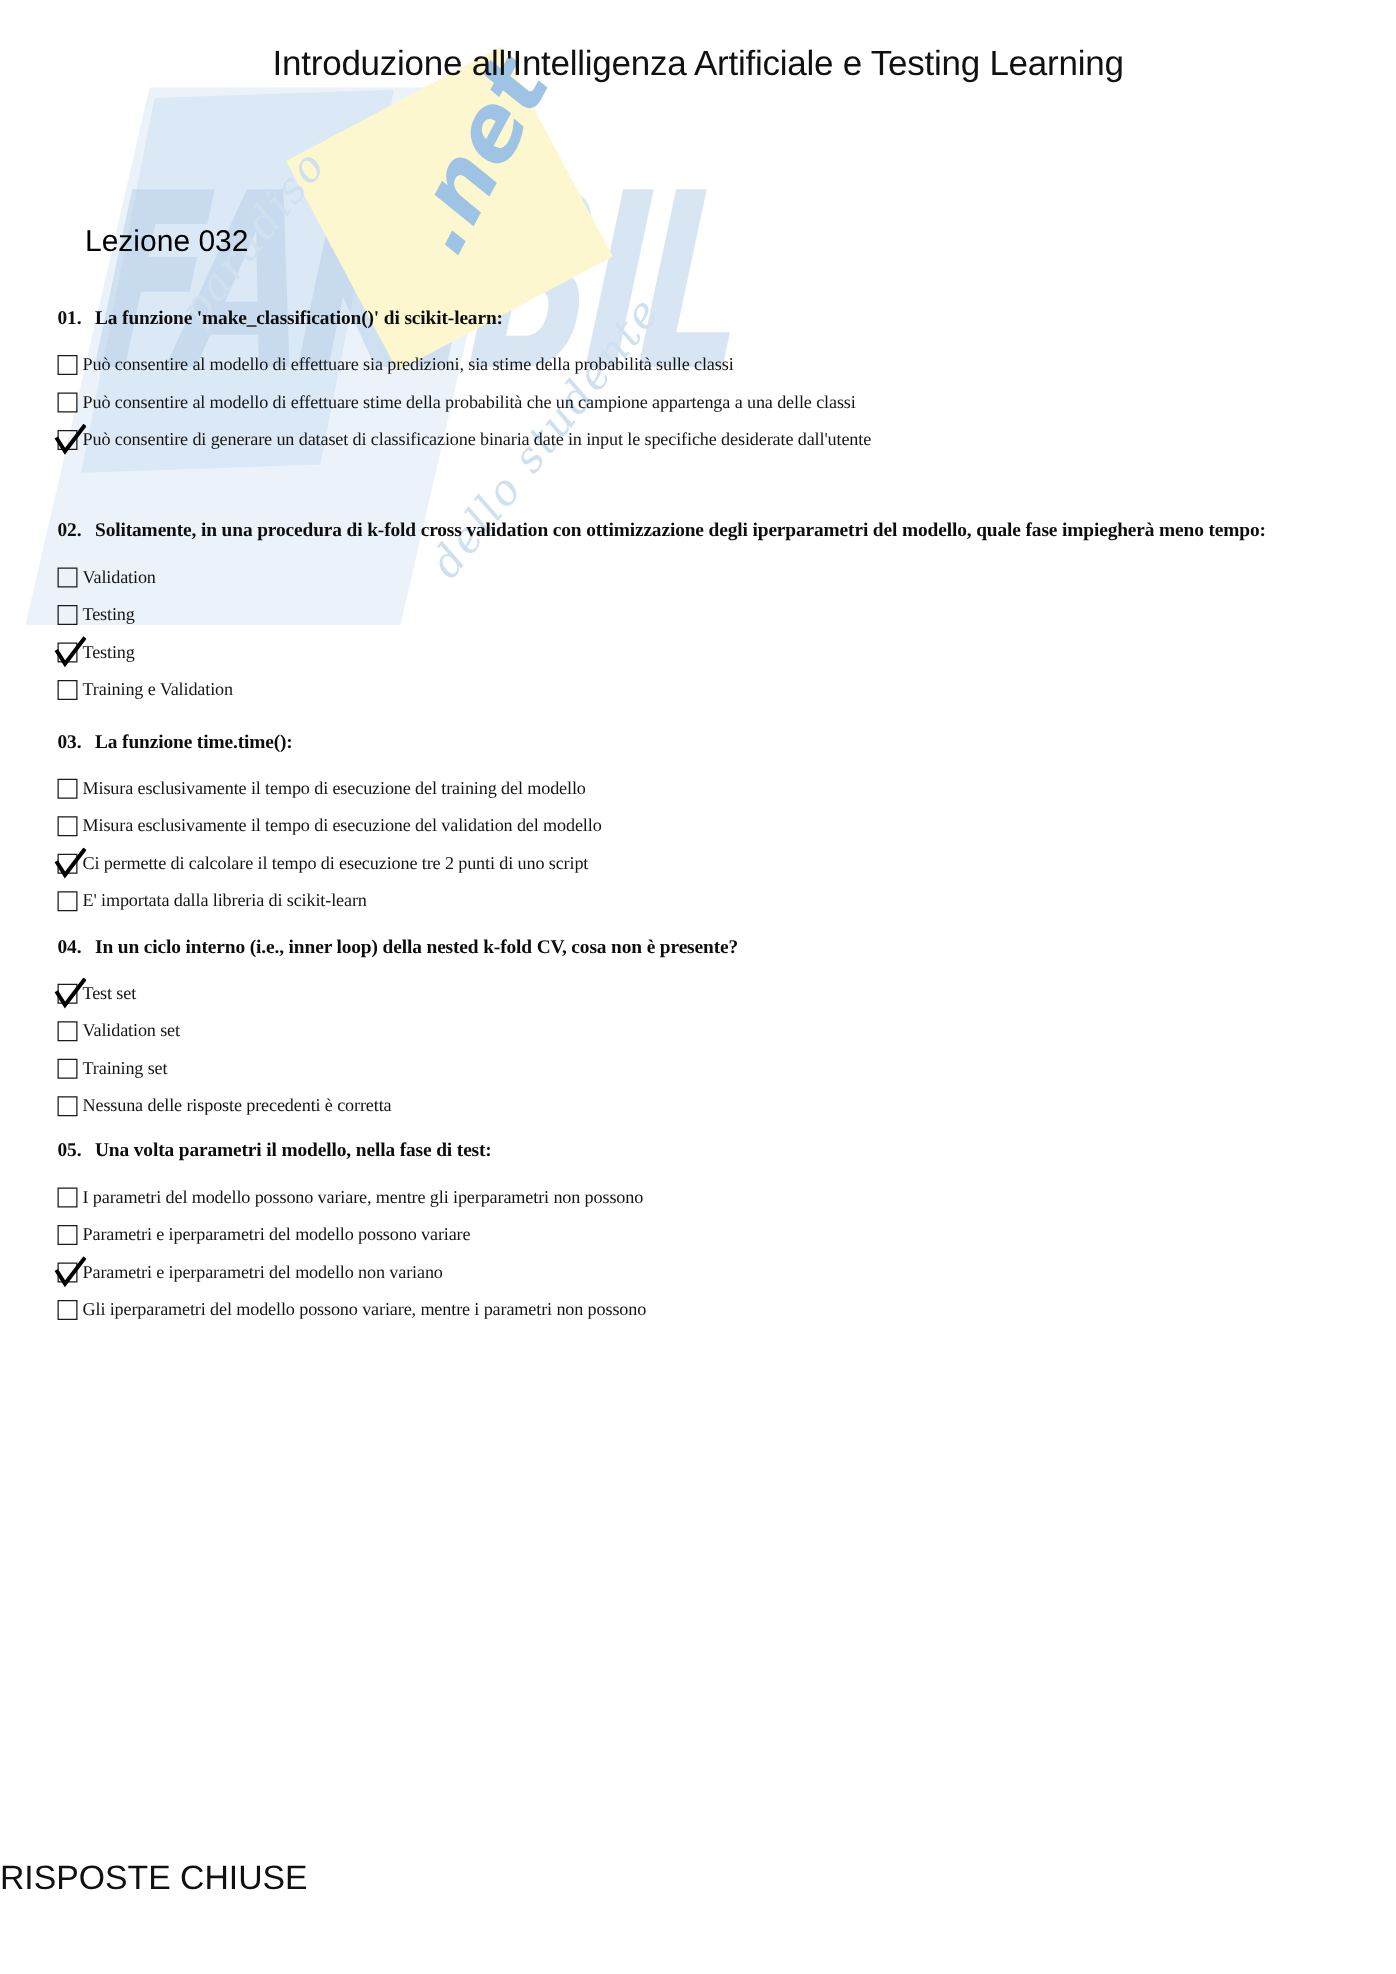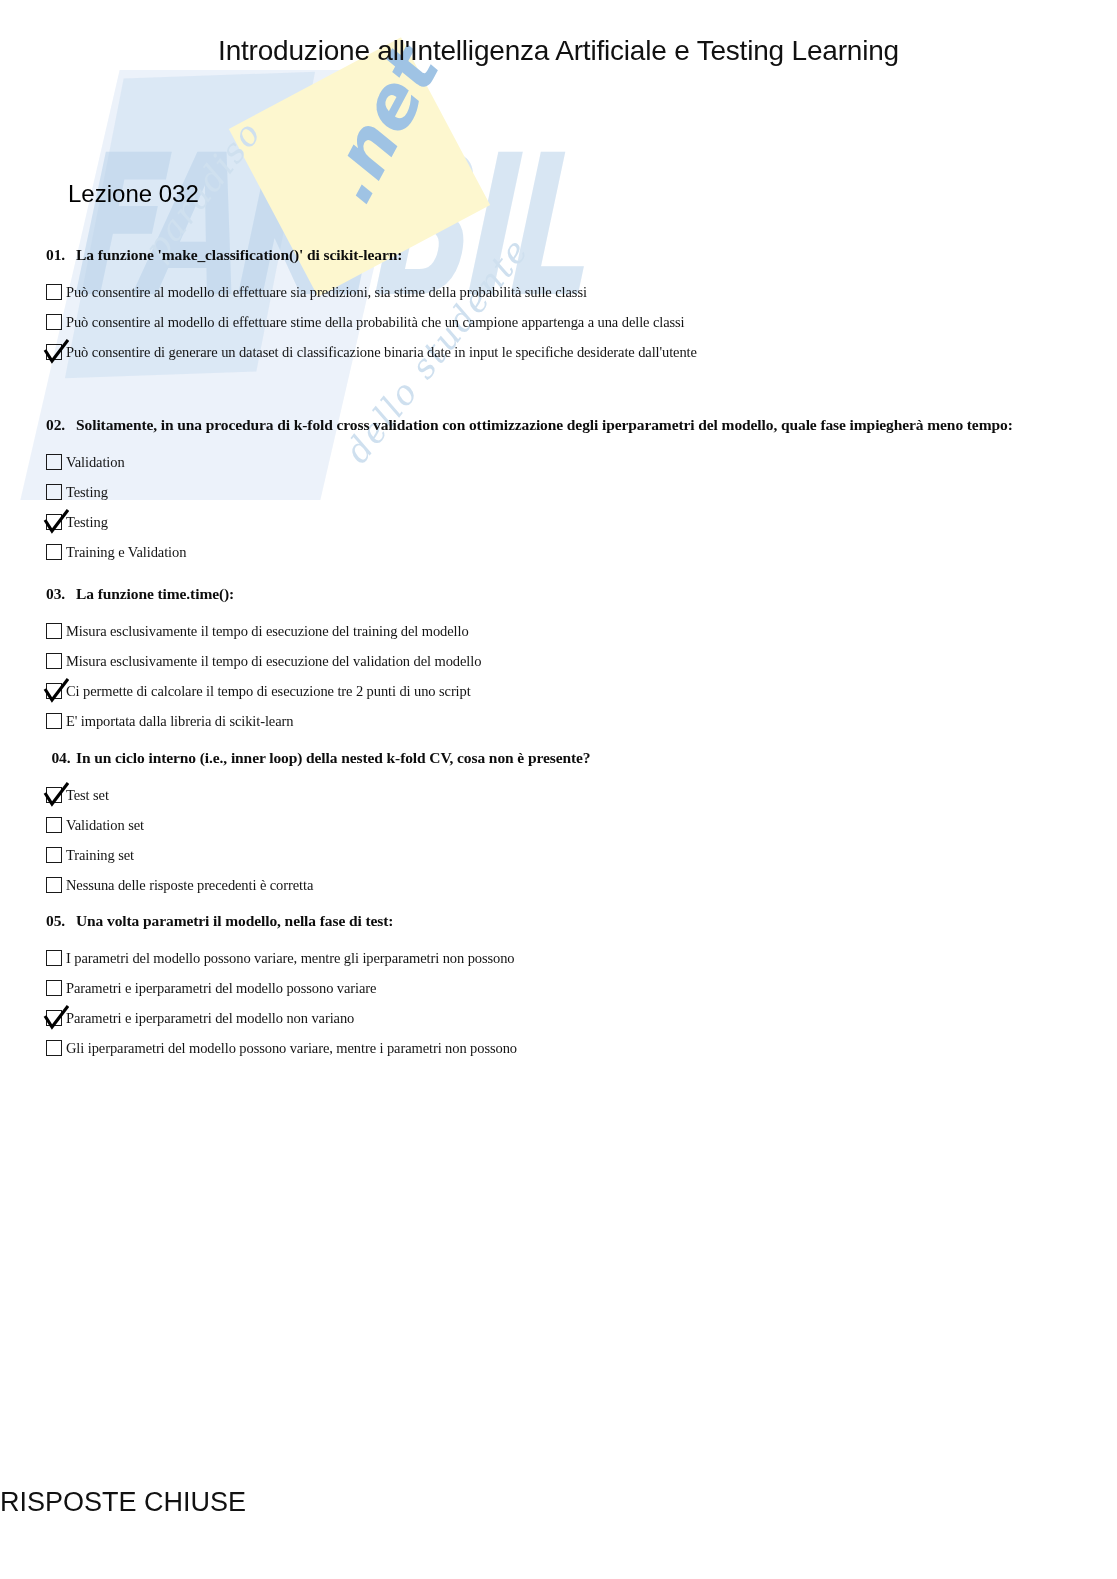--- a/index.html
+++ b/index.html
@@ -272,21 +272,21 @@
                 </svg>
               </span>
               <span class="otext">Ci permette di calcolare il tempo di esecuzione tre 2 punti di uno script</span>
             </div>
             <div class="opt">
               <span class="cbox"></span>
               <span class="otext">E' importata dalla libreria di scikit-learn</span>
             </div>
           </div>
         </div>
-        <div class="qblock" style="top: 712px; text-align: center;">
+        <div class="qblock" style="top: 712px;">
           <div class="qtext"><span class="qnum">04.</span><span>In un ciclo interno (i.e., inner loop) della nested k-fold CV, cosa non è presente?</span></div>
           <div style="margin-top: 13px;">
             <div class="opt">
               <span class="cbox">
                 <svg class="tick" viewBox="0 0 26 26">
                   <path d="M2 11 L9 22 L25 1" fill="none" stroke="#000" stroke-width="3.2" stroke-linecap="butt" stroke-linejoin="miter"></path>
                 </svg>
               </span>
               <span class="otext">Test  set</span>
             </div>

